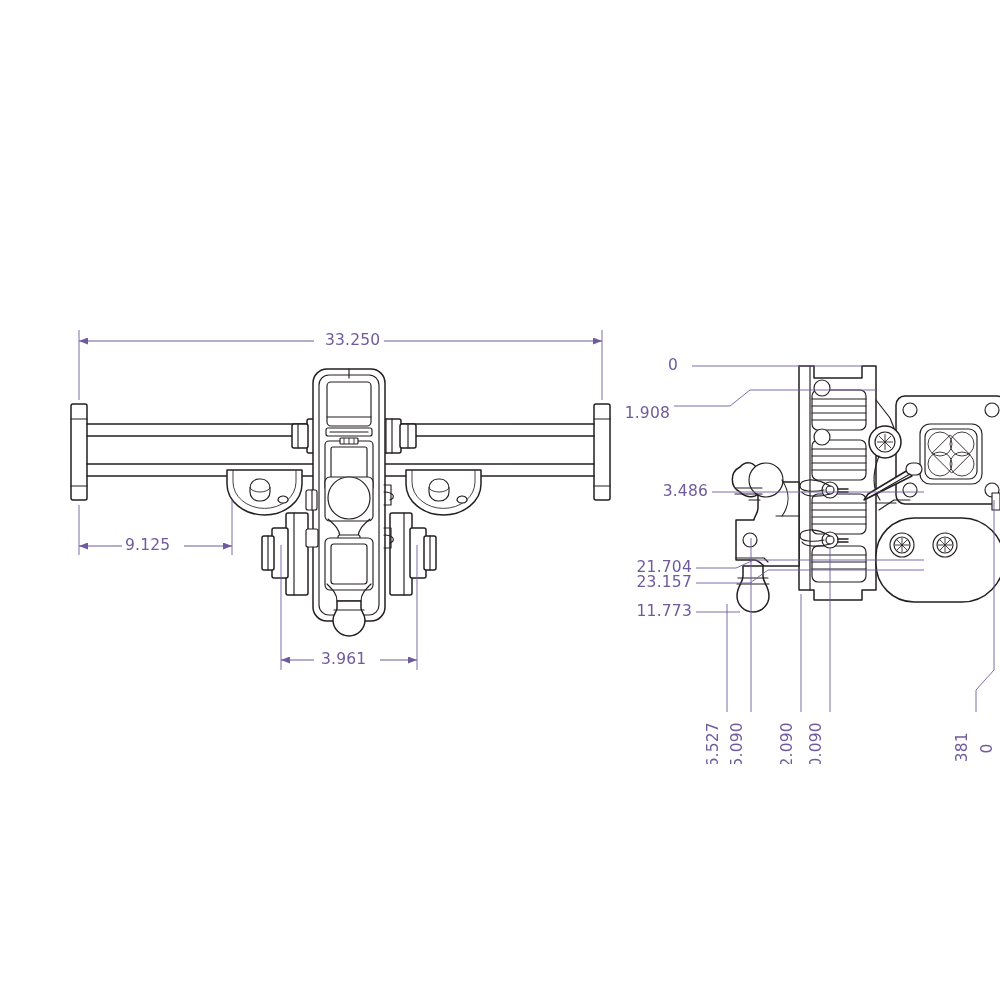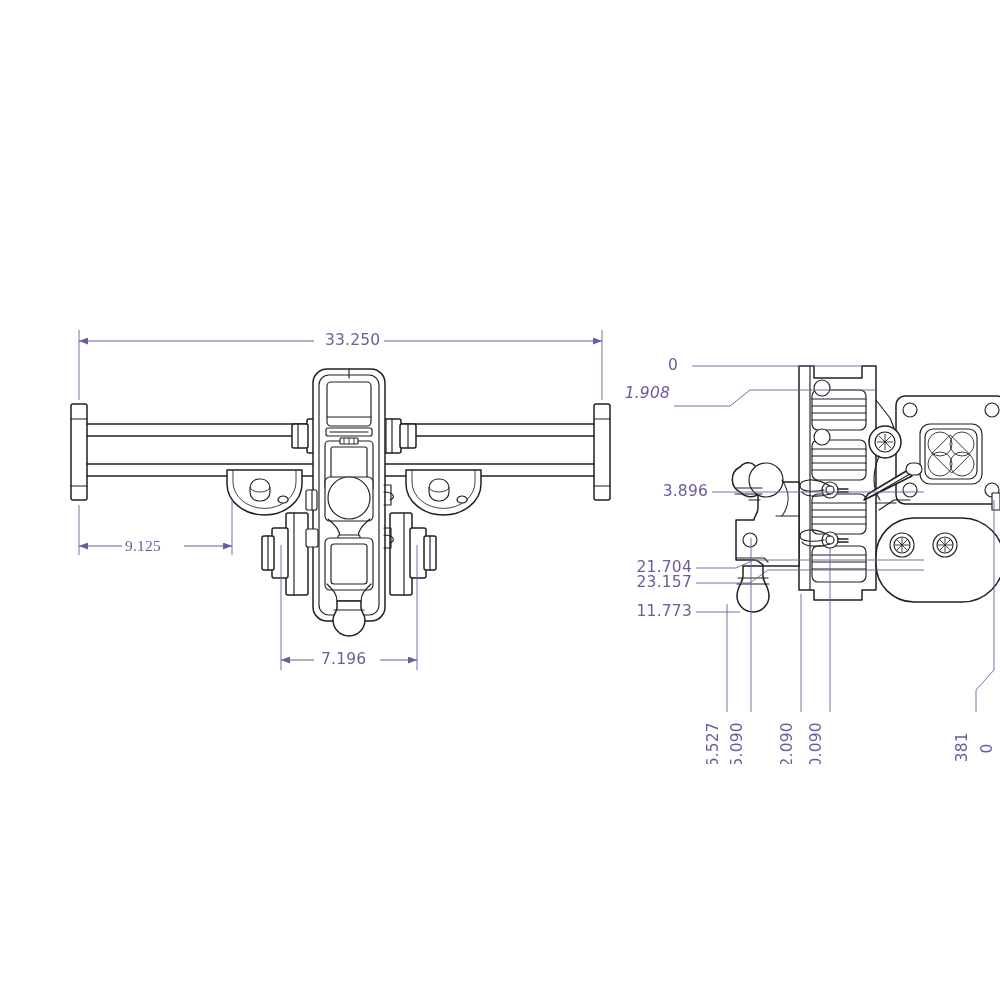--- a/index.html
+++ b/index.html
@@ -345,29 +345,29 @@
       <line class="dimt" x1="727" y1="538" x2="727" y2="712"></line>
       <line class="dimt" x1="777" y1="594" x2="777" y2="712"></line>
       <line class="dimt" x1="806" y1="548" x2="806" y2="712"></line>
       <path class="dimt" d="M970,500 L970,670 L952,690 L952,712"></path>
       <line class="dimt" x1="977" y1="500" x2="977" y2="712"></line>
     </g>
   </svg>
 
   <div class="dim-text" style="left:301px; top:333px;">33.250</div>
 
-  <div class="dim-text" style="left:101px; top:538px;font-family:Liberation Serif, serif;">9.125</div>
-
-  <div class="dim-text" style="left:297px; top:652px;">7.196</div>
+  <div class="dim-text" style="left:101px; top:538px;">9.125</div>
+
+  <div class="dim-text" style="left:297px; top:652px;">3.961</div>
 
   <div class="dim-text right-align" style="left:594px; top:358px; width:60px;">0</div>
 
-  <div class="dim-text right-align" style="left:574px; top:386px; width:72px;font-style:italic;">1.908</div>
-
-  <div class="dim-text right-align" style="left:612px; top:484px; width:72px;">3.896</div>
+  <div class="dim-text right-align" style="left:574px; top:406px; width:72px;">1.908</div>
+
+  <div class="dim-text right-align" style="left:612px; top:484px; width:72px;">3.486</div>
 
   <div class="dim-text right-align" style="left:606px; top:560px; width:62px;">21.704</div>
 
   <div class="dim-text right-align" style="left:606px; top:575px; width:62px;">23.157</div>
 
   <div class="dim-text right-align" style="left:606px; top:604px; width:62px;">11.773</div>
 
   <div class="dim-text vert" style="left:697px; top:762px;">16.527</div>
 
   <div class="dim-text vert" style="left:721px; top:762px;">15.090</div>

